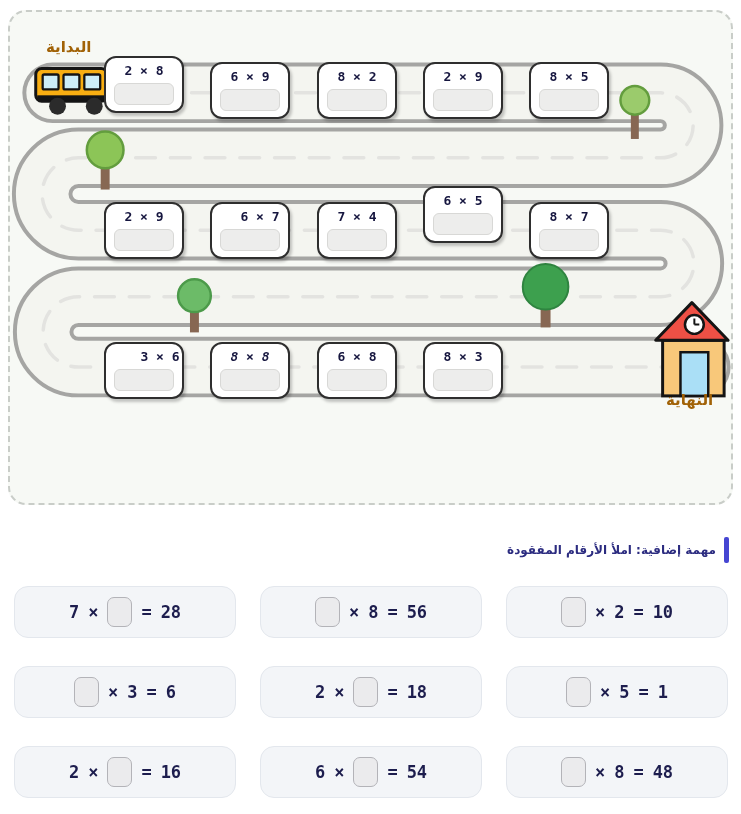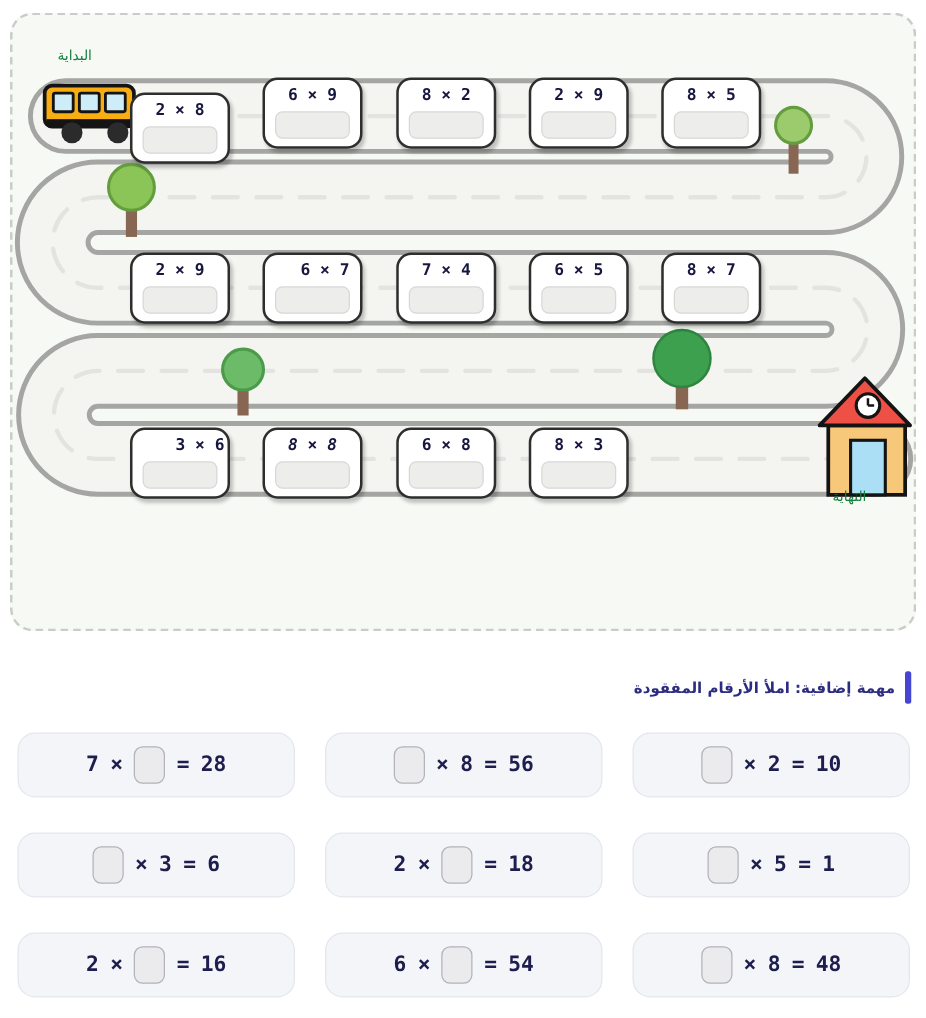--- a/index.html
+++ b/index.html
@@ -4,21 +4,21 @@
 <style>
   html,body{margin:0;padding:0;background:#fff;}
   #stage{position:relative;width:741px;height:814px;background:#ffffff;overflow:hidden;
          font-family:"DejaVu Sans",sans-serif;}
 
   
   #board{position:absolute;left:8px;top:10px;width:725px;height:495px;box-sizing:border-box;
          border:2px dashed #c9cdc8;border-radius:18px;background:#f7f9f5;}
   #board svg{position:absolute;left:0;top:0;width:100%;height:100%;}
 
-  .map-label{position:absolute;font-weight:normal;font-size:11px;color:#15803d;}
+  .map-label{position:absolute;font-weight:bold;font-size:15px;color:#a16207;}
 
   .bcard{position:absolute;width:80px;height:57px;box-sizing:border-box;background:#ffffff;
          border:2.5px solid #2e2e2e;border-radius:12px;box-shadow:2px 3px 3px rgba(0,0,0,.22);}
   .bcard .bt{margin-top:5px;text-align:center;font-family:"DejaVu Sans Mono",monospace;
              font-weight:bold;font-size:13px;color:#16163f;}
   .bcard .binp{position:absolute;left:8px;right:8px;bottom:6px;height:20px;background:#ededec;
                border:1px solid #d8d8d6;border-radius:6px;}
 
   
   #bonus-heading{position:absolute;top:537px;right:12px;display:flex;align-items:center;gap:8px;}
@@ -89,21 +89,21 @@
         <path d="M 689 315 V 309 M 689 315 H 694" stroke="#141414" stroke-width="2" fill="none"></path>
         <rect x="675" y="343" width="28" height="44" fill="#aadff6" stroke="#141414" stroke-width="2.5"></rect>
       </g>
     </svg>
   </div>
 
   <div class="map-label" style="left:46px;top:38px;">البداية</div>
   <div class="map-label" style="left:666px;top:391px;">النهاية</div>
 
   <div id="board-cards">
-      <div class="bcard" style="left: 104px; top: 74px;">
+      <div class="bcard" style="left: 104px; top: 56px;">
         <div class="bt">2 × 8</div>
         <div class="binp"></div>
       </div>
       <div class="bcard" style="left: 210px; top: 62px;">
         <div class="bt">6 × 9</div>
         <div class="binp"></div>
       </div>
       <div class="bcard" style="left: 317px; top: 62px;">
         <div class="bt">8 × 2</div>
         <div class="binp"></div>
@@ -121,21 +121,21 @@
         <div class="binp"></div>
       </div>
       <div class="bcard" style="left: 210px; top: 202px; padding-left: 20px;">
         <div class="bt">6 × 7</div>
         <div class="binp"></div>
       </div>
       <div class="bcard" style="left: 317px; top: 202px;">
         <div class="bt">7 × 4</div>
         <div class="binp"></div>
       </div>
-      <div class="bcard" style="left: 423px; top: 202px;">
+      <div class="bcard" style="left: 423px; top: 186px;">
         <div class="bt">6 × 5</div>
         <div class="binp"></div>
       </div>
       <div class="bcard" style="left: 529px; top: 202px;">
         <div class="bt">8 × 7</div>
         <div class="binp"></div>
       </div>
       <div class="bcard" style="left: 104px; top: 342px; padding-left: 32px;">
         <div class="bt">3 × 6</div>
         <div class="binp"></div>

